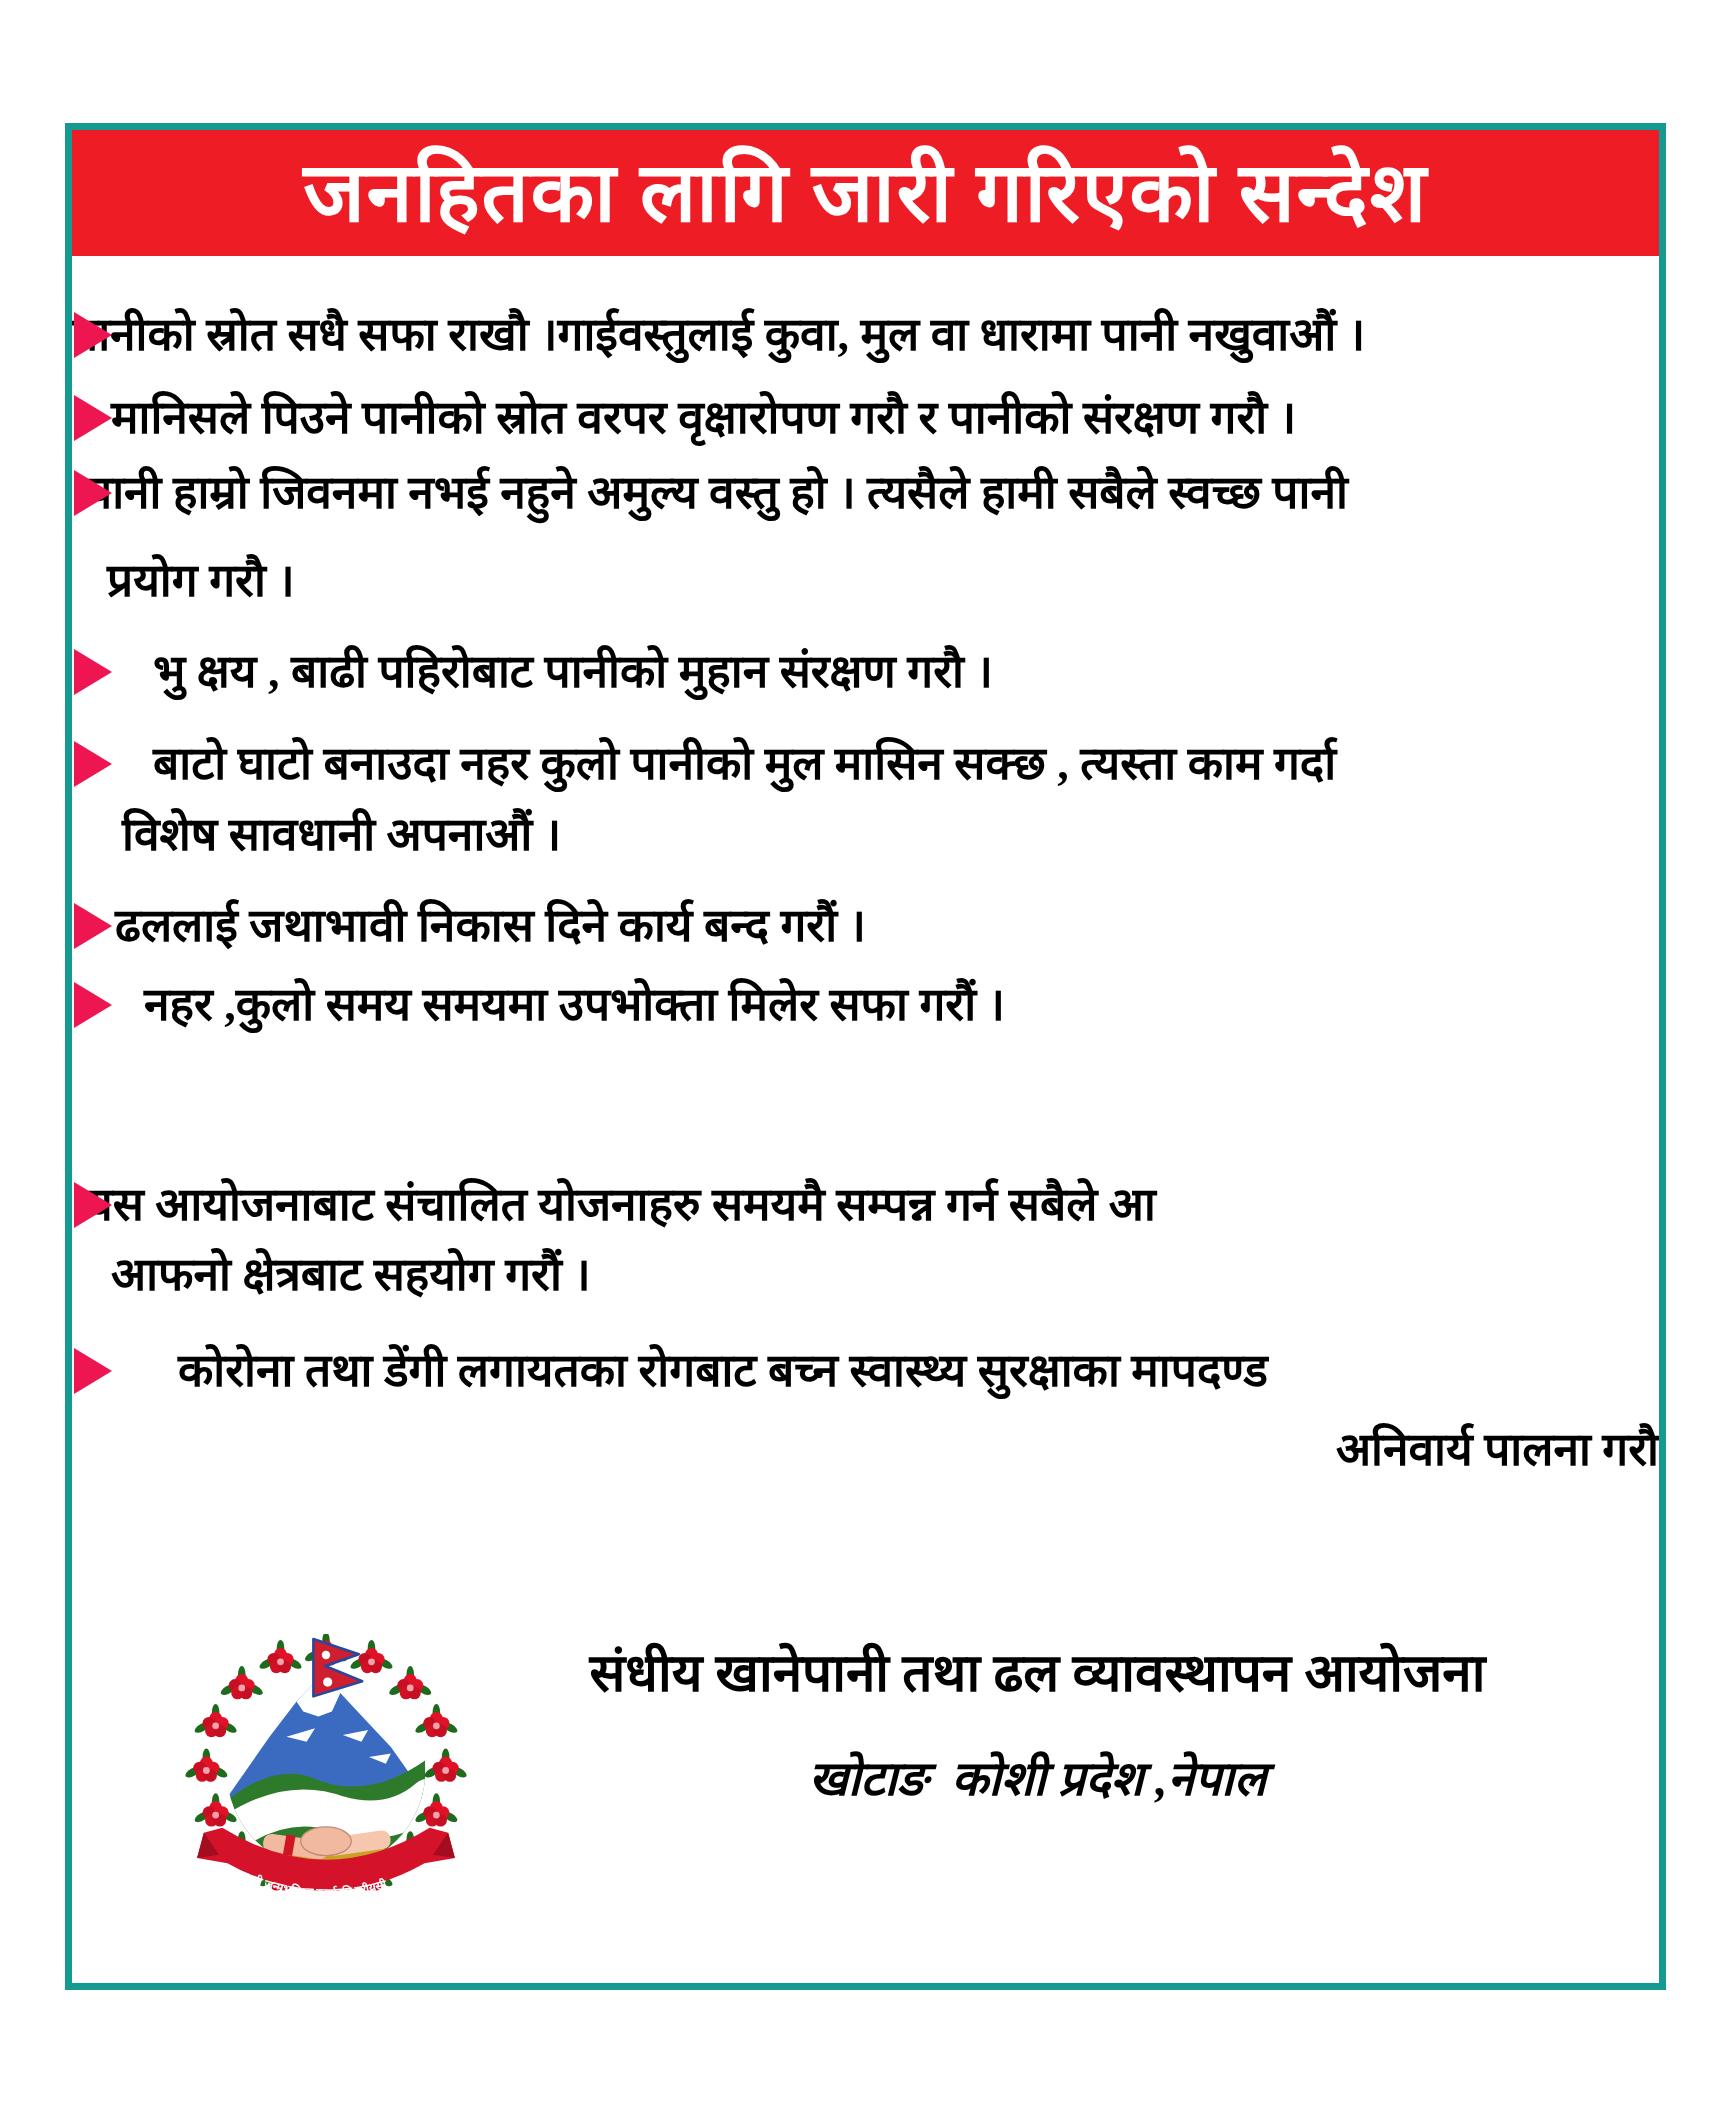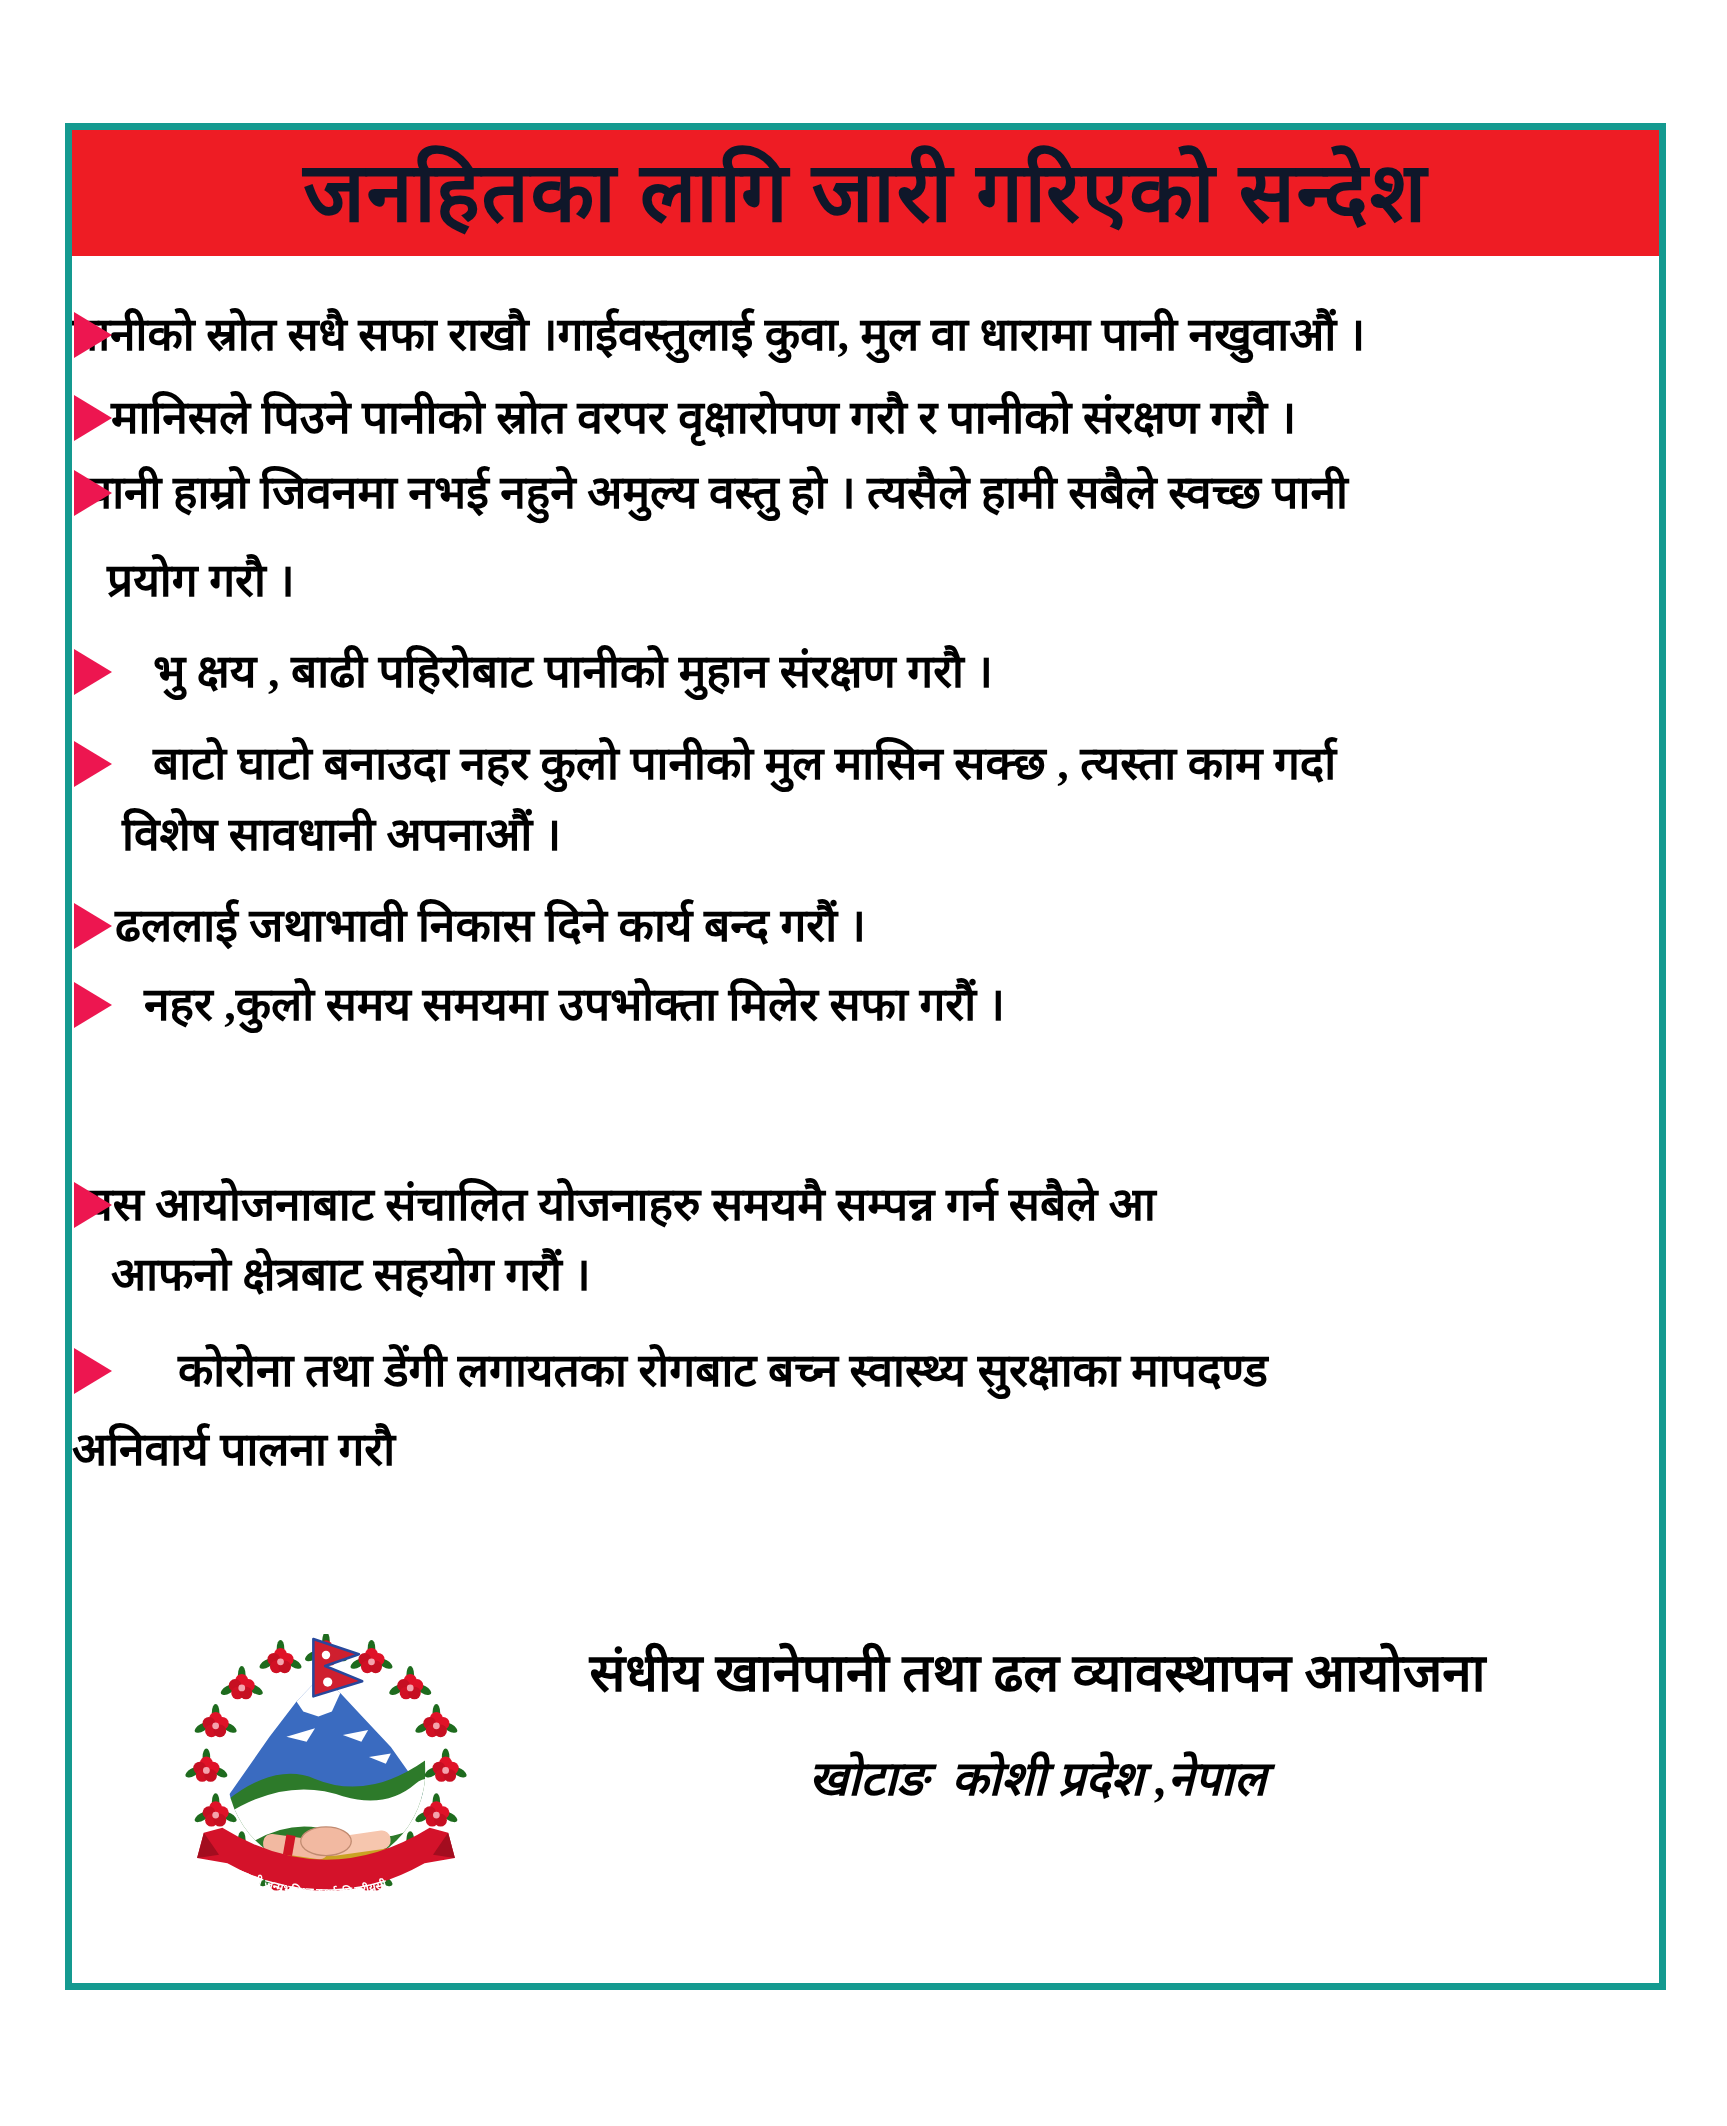--- a/index.html
+++ b/index.html
@@ -10,40 +10,40 @@
   }
   .frame{
     position:absolute;left:65px;top:123px;width:1601px;height:1867px;
     border:7.5px solid var(--teal,#149a90);box-sizing:border-box;background:#fff;overflow:hidden;
   }
   .banner{
     width:100%;height:126px;background:var(--banner,#ee1c24);
     display:flex;align-items:center;justify-content:center;
   }
   .banner .title{
-    color:#0f172a;font-size:83px;line-height:83px;white-space:nowrap;letter-spacing:1.7px;
+    color:#ffffff;font-size:83px;line-height:83px;white-space:nowrap;letter-spacing:1.7px;
   }
   .bullets{position:relative;width:100%;}
   .bullet{position:relative;}
   .line{position:relative;height:65px;line-height:65px;font-size:46px;white-space:nowrap;}
   .arrow{
     position:absolute;left:1.7px;top:10px;width:0;height:0;
     border-top:23px solid transparent;border-bottom:23px solid transparent;
     border-left:38px solid var(--bullet,#ed1650);
   }
   
   .b1{margin-top:46px}  .b1 .l1{}
   .b2{margin-top:10px}  .b2 .l1{padding-left:14px}  .b2 .l2{padding-left:35px;margin-top:22.4px}
   .b3{margin-top:18.3px}  .b3 .l1{padding-left:39px}
   .b4{margin-top:26.6px}  .b4 .l1{padding-left:81px}
   .b5{margin-top:26.6px}  .b5 .l1{padding-left:81px}  .b5 .l2{padding-left:50px;margin-top:5.8px}
   .b6{margin-top:26.6px}  .b6 .l1{padding-left:43px}
   .b7{margin-top:14px}  .b7 .l1{padding-left:72px}
   .b8{margin-top:135px} .b8 .l1{padding-left:14px}  .b8 .l2{padding-left:39px;margin-top:5px}
-  .b9{margin-top:31px}  .b9 .l1{padding-left:106px} .b9 .l2{padding-left:0;margin-top:14px;text-align:left}
+  .b9{margin-top:31px}  .b9 .l1{padding-left:106px} .b9 .l2{padding-left:16px;margin-top:14px;text-align:right}
   .footer{
     display:flex;align-items:flex-start;margin-top:152px;padding-left:98px;padding-right:66px;
   }
   .emblem-box{flex:0 0 312px;height:278px;}
   .footer-text{flex:1;text-align:center;padding-top:1.7px;}
   .org-name{font-size:53px;line-height:75px;white-space:pre;}
   .org-location{font-size:48px;line-height:66px;margin-top:35px;white-space:pre;font-style:italic;}
 </style>
 </head>
 <body>

